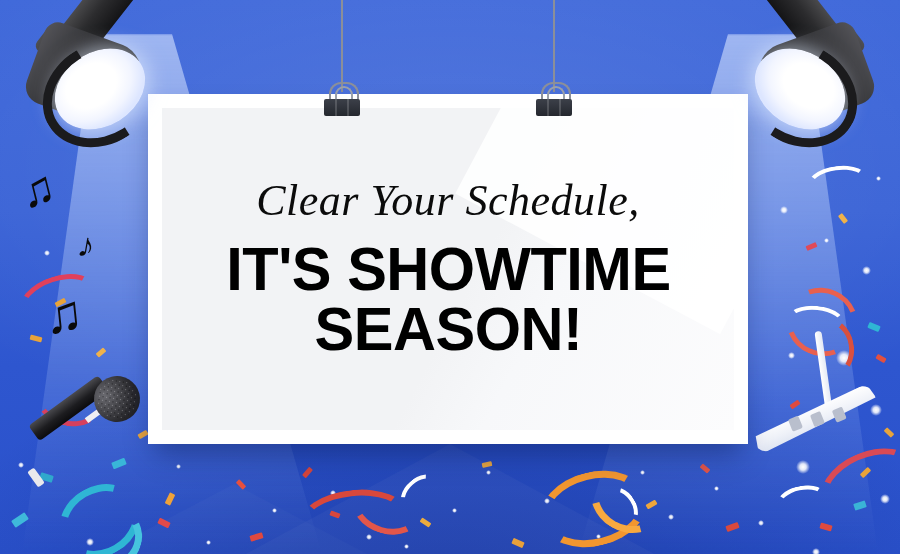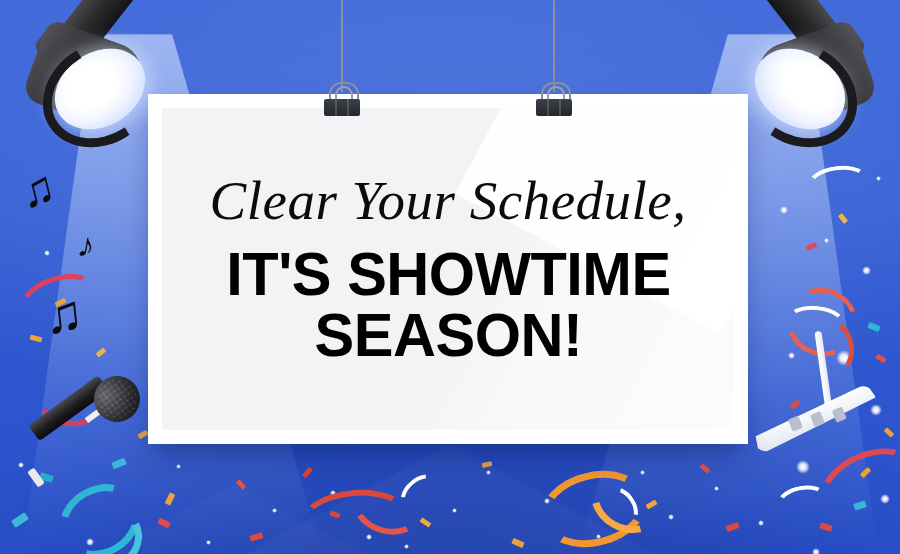--- a/index.html
+++ b/index.html
@@ -188,21 +188,21 @@
     background: rgba(255,255,255,0.85);
     transform: rotate(28deg);
     pointer-events: none;
   }
 
   .headline-script {
     position: relative;
     z-index: 2;
     font-family: "Liberation Serif", "DejaVu Serif", serif;
     font-style: italic;
-    font-size: 55px;
+    font-size: 44px;
     line-height: 1;
     color: #0b0b0b;
     letter-spacing: 0.5px;
     margin: 0 0 16px 0;
     text-align: left;
     white-space: nowrap;
   }
   .headline-bold {
     position: relative;
     z-index: 2;

